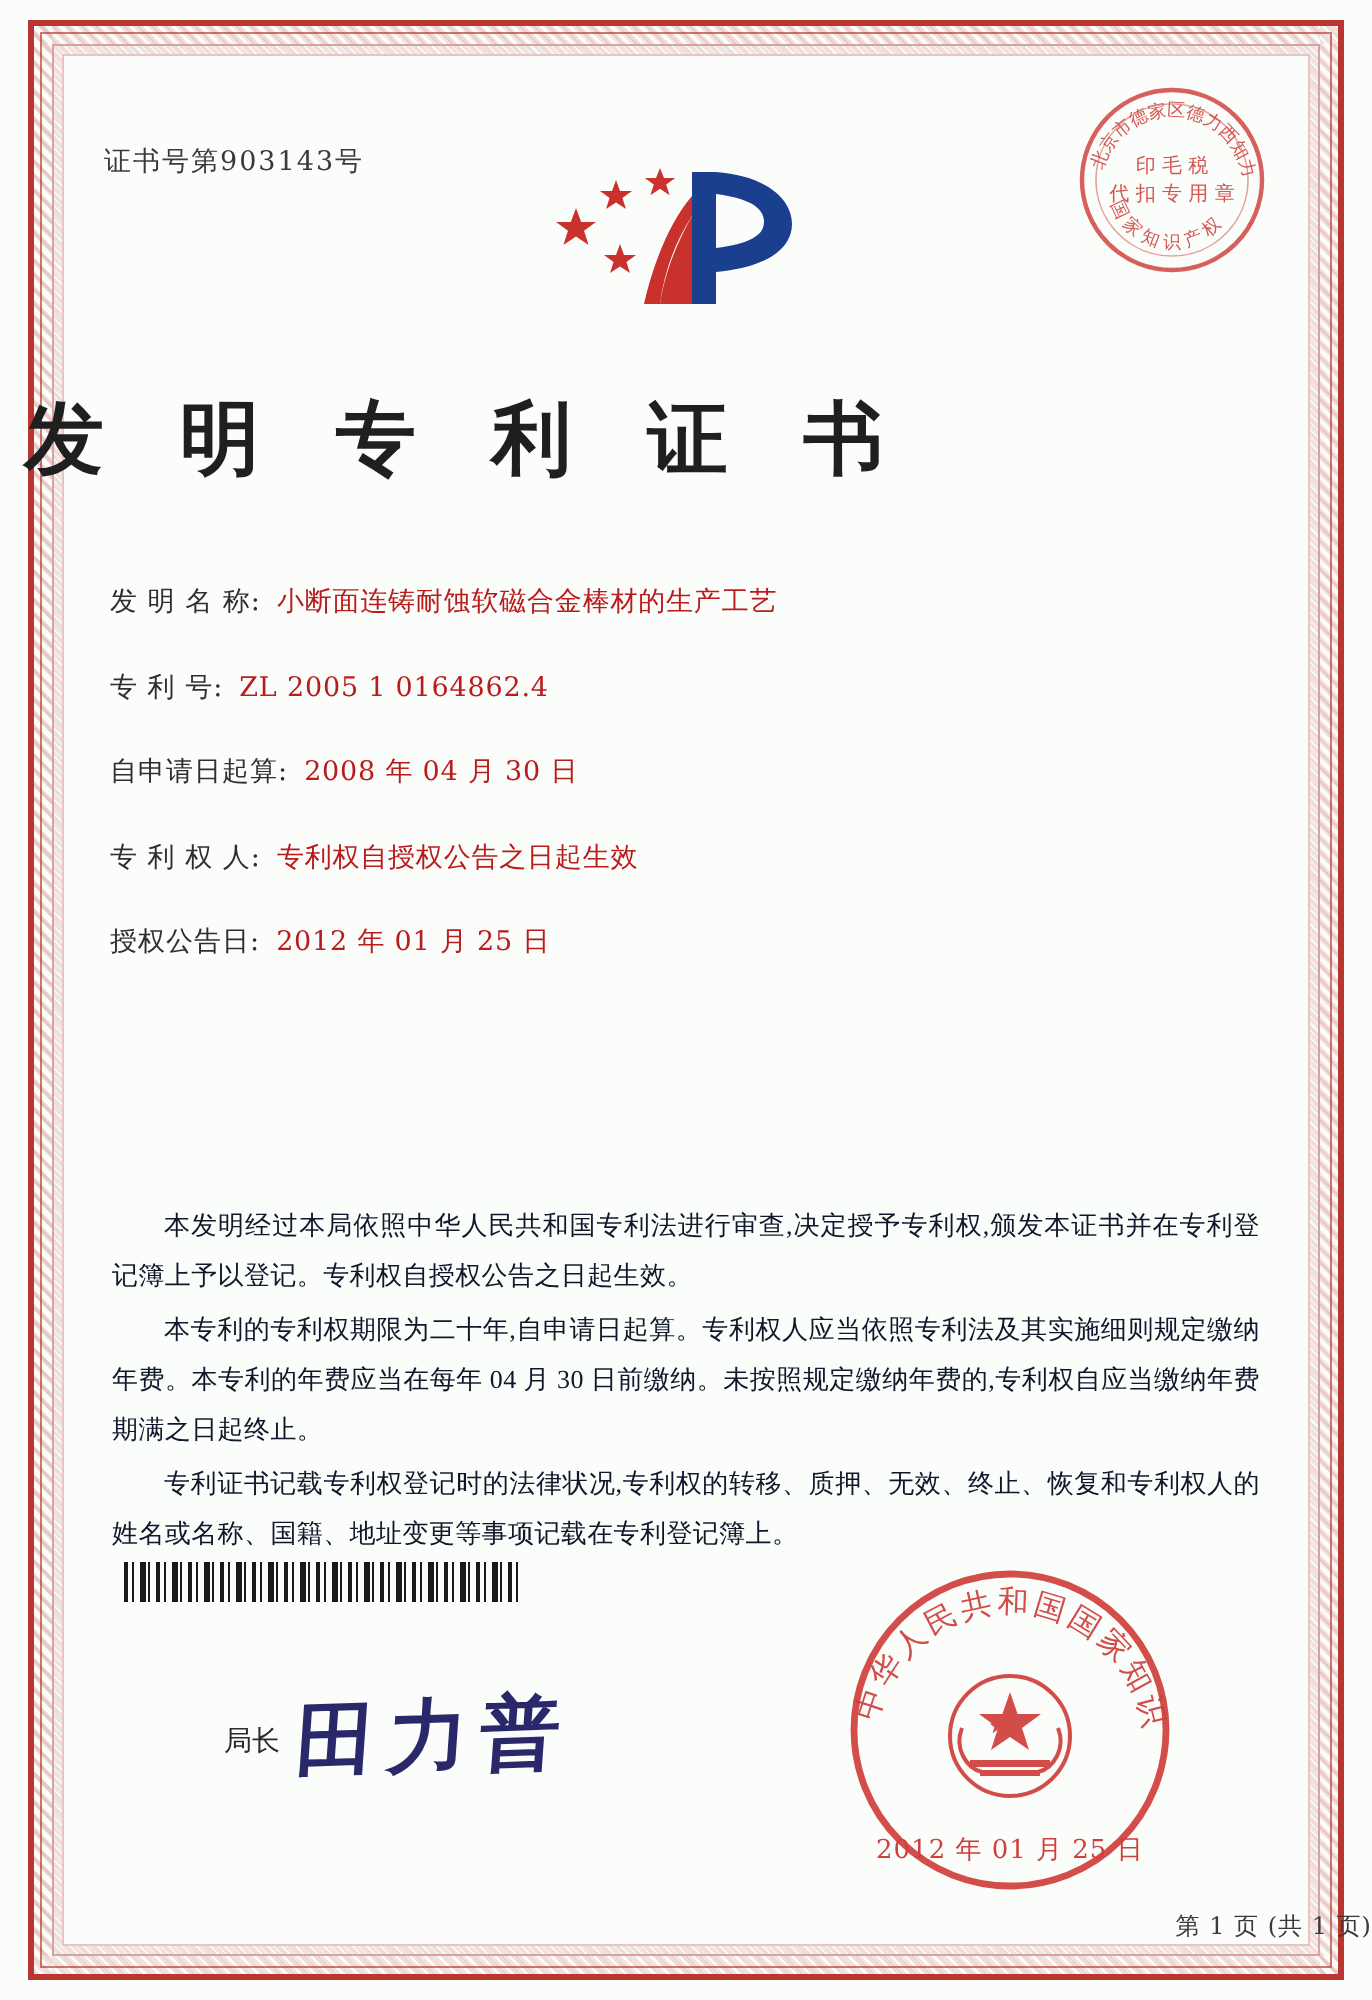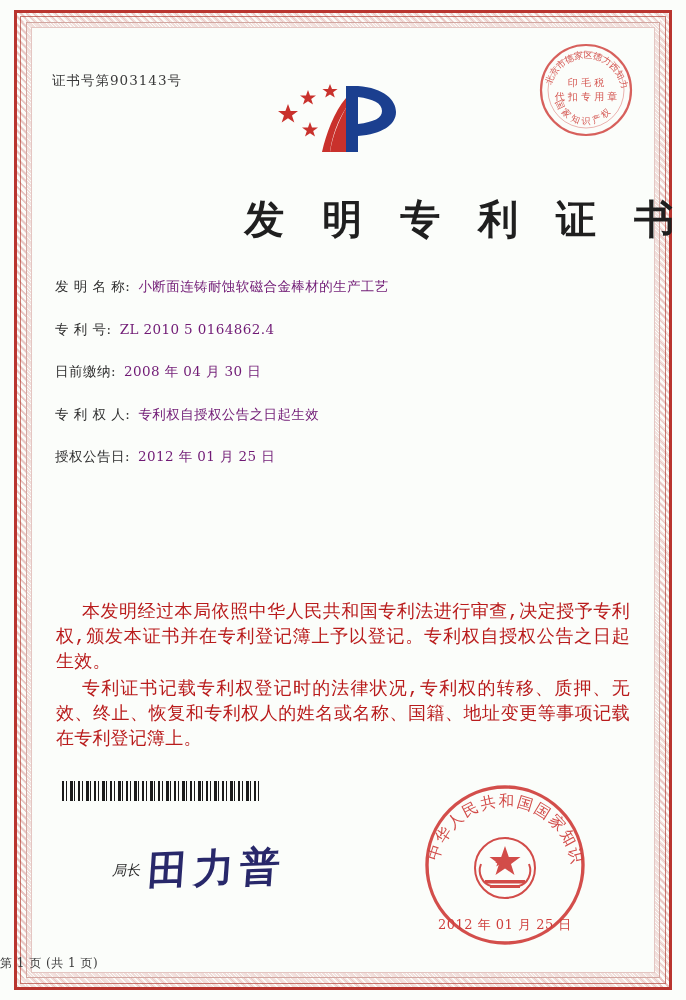--- a/index.html
+++ b/index.html
@@ -110,66 +110,66 @@
     width: 96px;
     height: 96px;
   }
 
   
   .title {
     position: absolute;
     left: 0;
     right: 0;
     top: 192px;
-    text-align: right;
+    text-align: left;
     font-size: 40px;
     letter-spacing: 12px;
     font-weight: bold;
     color: #1f1f1f;
     font-family: "DejaVu Serif", "Liberation Serif", serif;
     text-indent: 12px;
   }
 
   
   .fields {
     position: absolute;
     left: 55px;
     right: 55px;
-    top: 278px;
+    top: 292px;
   }
   .field-row {
     display: flex;
     align-items: baseline;
     margin-bottom: 24.5px;
     font-family: "DejaVu Serif", "Liberation Serif", serif;
   }
   .field-label {
     flex: 0 0 auto;
     font-size: 13.5px;
     color: #2f2f2f;
     letter-spacing: 0.5px;
     white-space: pre;
   }
   .field-value {
     font-size: 13.5px;
-    color: #701a75;
+    color: #b91c1c;
     margin-left: 8px;
     letter-spacing: 0.4px;
   }
 
   
   .body-text {
     position: absolute;
     left: 56px;
     right: 56px;
     top: 600px;
-    font-family: Liberation Mono, monospace;
-    font-size: 18px;
+    font-family: Liberation Serif, serif;
+    font-size: 13px;
     line-height: 25px;
-    color: #b91c1c;
+    color: #0f172a;
     text-align: justify;
   }
   .body-text p {
     margin: 0 0 2px 0;
     text-indent: 26px;
     letter-spacing: 0.2px;
   }
 
   
   .barcode {
@@ -187,21 +187,20 @@
   }
 
   
   .sig-label {
     position: absolute;
     left: 112px;
     top: 862px;
     font-size: 14px;
     font-family: "DejaVu Serif", "Liberation Serif", serif;
     color: #2b2b2b;
-    font-style: italic;
   }
   .sig-hand {
     position: absolute;
     left: 148px;
     top: 840px;
     width: 180px;
     height: 56px;
     font-family: "DejaVu Serif", "Liberation Serif", serif;
     font-size: 40px;
     color: #17175e;
@@ -227,21 +226,21 @@
     color: #cf3f3c;
     font-family: "DejaVu Serif", "Liberation Serif", serif;
     letter-spacing: 0.5px;
   }
 
   
   .footer {
     position: absolute;
     left: 0; right: 0;
     bottom: 28px;
-    text-align: left;
+    text-align: right;
     font-size: 12px;
     color: #3a3a3a;
     font-family: "DejaVu Serif", "Liberation Serif", serif;
     letter-spacing: 0.5px;
   }
 </style>
 </head>
 <body>
 
 <div class="page">
@@ -295,42 +294,43 @@
   <div class="fields">
 
     <div class="field-row">
       <span class="field-label">发 明 名 称:</span>
       <span class="field-value">小断面连铸耐蚀软磁合金棒材的生产工艺</span>
     </div>
 
 
     <div class="field-row">
       <span class="field-label">专 利 号:</span>
-      <span class="field-value">ZL 2010 5 0164862.4</span>
-    </div>
-
-    <div class="field-row">
-      <span class="field-label">日前缴纳:</span>
+      <span class="field-value">ZL 2005 1 0164862.4</span>
+    </div>
+
+    <div class="field-row">
+      <span class="field-label">自申请日起算:</span>
       <span class="field-value">2008 年 04 月 30 日</span>
     </div>
 
     <div class="field-row">
       <span class="field-label">专 利 权 人:</span>
       <span class="field-value">专利权自授权公告之日起生效</span>
     </div>
 
     <div class="field-row">
       <span class="field-label">授权公告日:</span>
       <span class="field-value">2012 年 01 月 25 日</span>
     </div>
 
   </div>
 
   <div class="body-text">
     <p>本发明经过本局依照中华人民共和国专利法进行审查,决定授予专利权,颁发本证书并在专利登记簿上予以登记。专利权自授权公告之日起生效。</p>
+    <p>本专利的专利权期限为二十年,自申请日起算。专利权人应当依照专利法及其实施细则规定缴纳年费。本专利的年费应当在每年 04 月 30 日前缴纳。未按照规定缴纳年费的,专利权自应当缴纳年费期满之日起终止。</p>
     <p>专利证书记载专利权登记时的法律状况,专利权的转移、质押、无效、终止、恢复和专利权人的姓名或名称、国籍、地址变更等事项记载在专利登记簿上。</p>
   </div>
 
   <div class="barcode"></div>
 
   <div class="sig-label">局长</div>
   <div class="sig-hand">田力普</div>
 
   <div class="seal-main">
     <svg width="166" height="166" viewBox="0 0 166 166">

